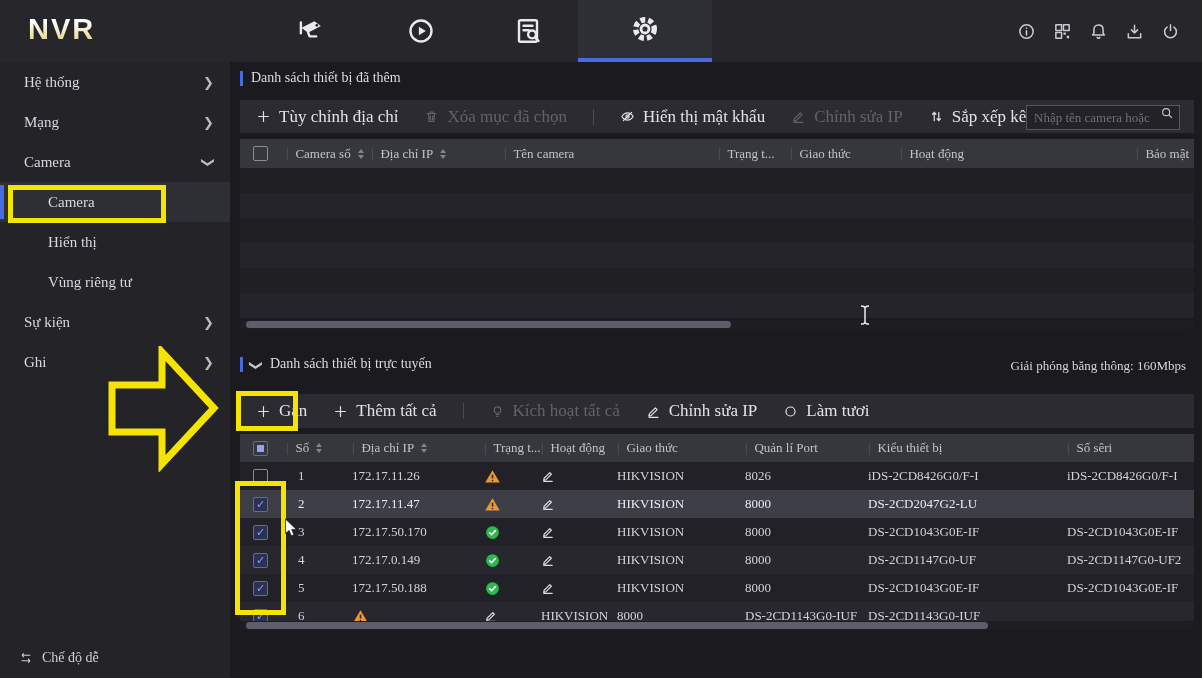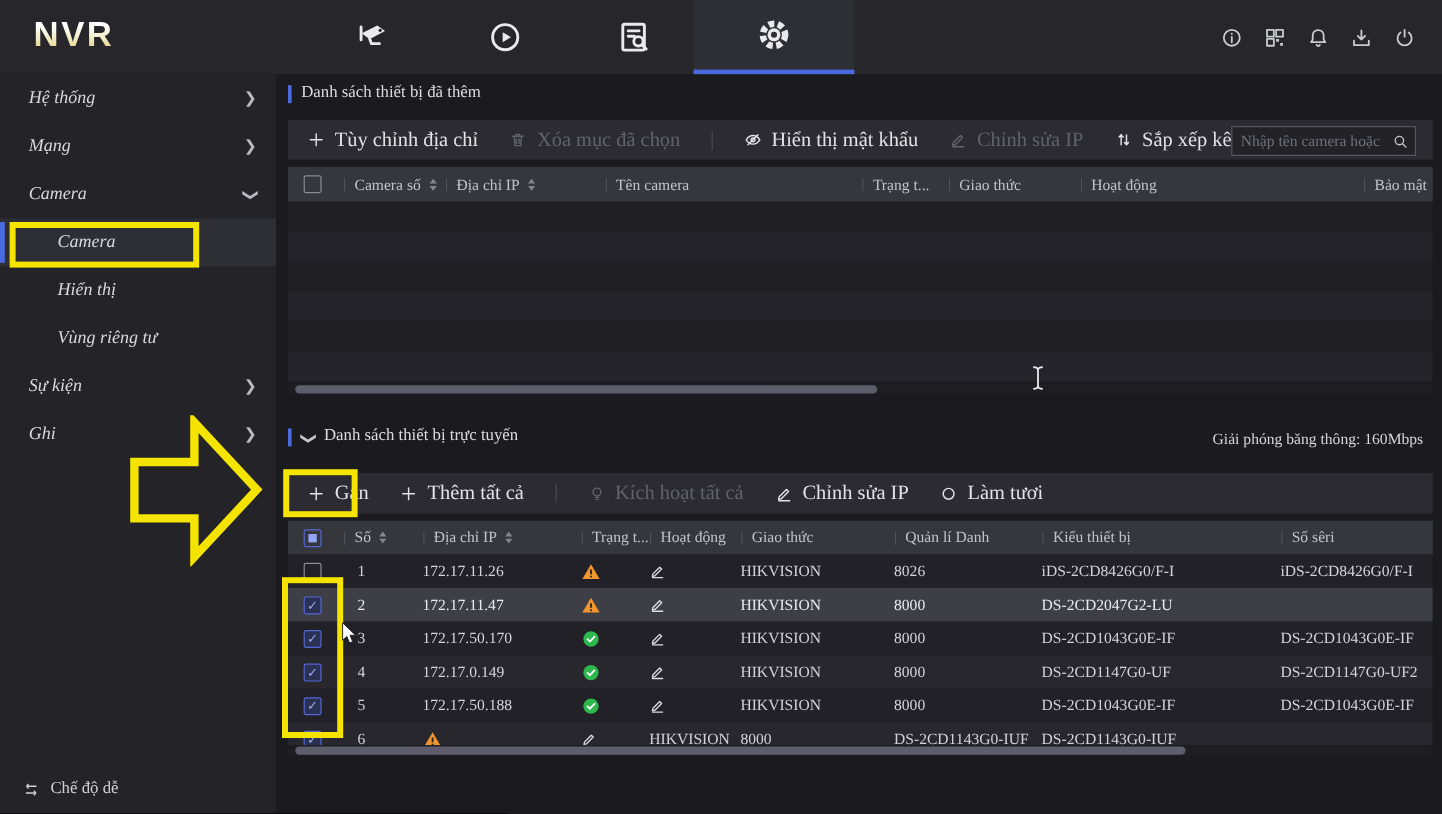--- a/index.html
+++ b/index.html
@@ -21,21 +21,21 @@
   .tab-camera{left:285px;width:54px;}
   .tab-playback{left:394px;width:54px;}
   .tab-log-search{left:501px;width:54px;}
   .tab-settings{left:578px;width:134px;background:#2e2e35;border-bottom:4px solid #4a6be0;box-sizing:border-box;}
   .topbar-right{position:absolute;right:22px;top:0;height:62px;display:flex;align-items:center;gap:17px;}
   .topbar-right .icon{width:19px;height:19px;color:#c9c9d0;cursor:pointer;}
 
   
   .sidebar{position:absolute;left:0;top:62px;width:230px;height:616px;background:#232328;}
   .side-item{position:relative;height:40px;display:flex;align-items:center;
-    padding:0 16px 0 24px;font-size:15px;color:#d8d8de;cursor:pointer;box-sizing:border-box;font-style:italic;}
+    padding:0 16px 0 24px;font-size:15px;color:#d8d8de;cursor:pointer;box-sizing:border-box;}
   .side-item.sub{padding-left:48px;}
   .side-item.selected{background:#2e2e35;}
   .side-item.selected::before{content:"";position:absolute;left:0;top:3px;bottom:3px;width:4px;background:#4a6be0;}
   .chev{margin-left:auto;color:#b9b9c1;font-size:13px;font-family:"DejaVu Sans",sans-serif;line-height:1;}
   .chev.down{transform:rotate(90deg);}
   .side-footer{position:absolute;left:18px;bottom:12px;display:flex;align-items:center;gap:8px;
     font-size:14px;color:#cfcfd5;cursor:pointer;}
   .side-footer .icon{width:16px;height:16px;color:#cfcfd5;}
 
   
@@ -44,21 +44,21 @@
   .sec-title .bar{width:3px;height:15px;background:#4a6be0;}
   .sec-title .chev{color:#c5c5cc;margin:0;}
   .toolbar{position:absolute;background:#2b2b31;display:flex;align-items:center;gap:26px;
     padding:0 0 0 16px;box-sizing:border-box;}
   .tbtn{display:flex;align-items:center;gap:8px;font-size:17px;color:#e2e2e7;cursor:pointer;white-space:nowrap;}
   .tbtn .icon{width:15px;height:15px;color:#e2e2e7;}
   .tbtn.disabled{color:#62626b;cursor:default;}
   .tbtn.disabled .icon{color:#62626b;}
   .tb-divider{width:1px;height:16px;background:#4a4a52;}
   .searchbox{position:absolute;right:14px;top:5px;width:152px;height:23px;border:1px solid #56565e;
-    background:#222227;display:flex;align-items:center;}
+    background:#222227;display:flex;}
   .searchbox input{flex:1;min-width:0;background:transparent;border:none;outline:none;color:#cfcfd4;
     font-size:13px;font-family:"Liberation Serif",serif;padding:0 2px 0 7px;}
   .searchbox input::placeholder{color:#70707a;}
   .searchbox .icon{width:14px;height:14px;color:#c4c4cb;margin-right:5px;cursor:pointer;}
 
   .thead{position:absolute;display:grid;background:#36363d;font-size:13px;color:#c3c3ca;}
   .grid1{grid-template-columns:46px 85px 133px 214px 72px 110px 236px 58px;}
   .grid2{grid-template-columns:46px 66px 132px 57px 76px 128px 123px 199px 127px;}
   .th{display:flex;align-items:center;overflow:hidden;white-space:nowrap;}
   .th.lbl::before{content:"|";color:#5f5f68;margin-right:7px;font-size:12px;}
@@ -414,21 +414,21 @@
         <div class="th lbl">
           <span>Trạng t...</span>
         </div>
         <div class="th lbl">
           <span>Hoạt động</span>
         </div>
         <div class="th lbl">
           <span>Giao thức</span>
         </div>
         <div class="th lbl">
-          <span>Quản lí Danh</span>
+          <span>Quản lí Port</span>
         </div>
         <div class="th lbl">
           <span>Kiểu thiết bị</span>
         </div>
         <div class="th lbl">
           <span>Số sêri</span>
         </div>
       </div>
     <div class="tbody2" id="tbody2" style="left:10px;top:400px;width:954px;height:159px;">
         <div class="row grid2">

